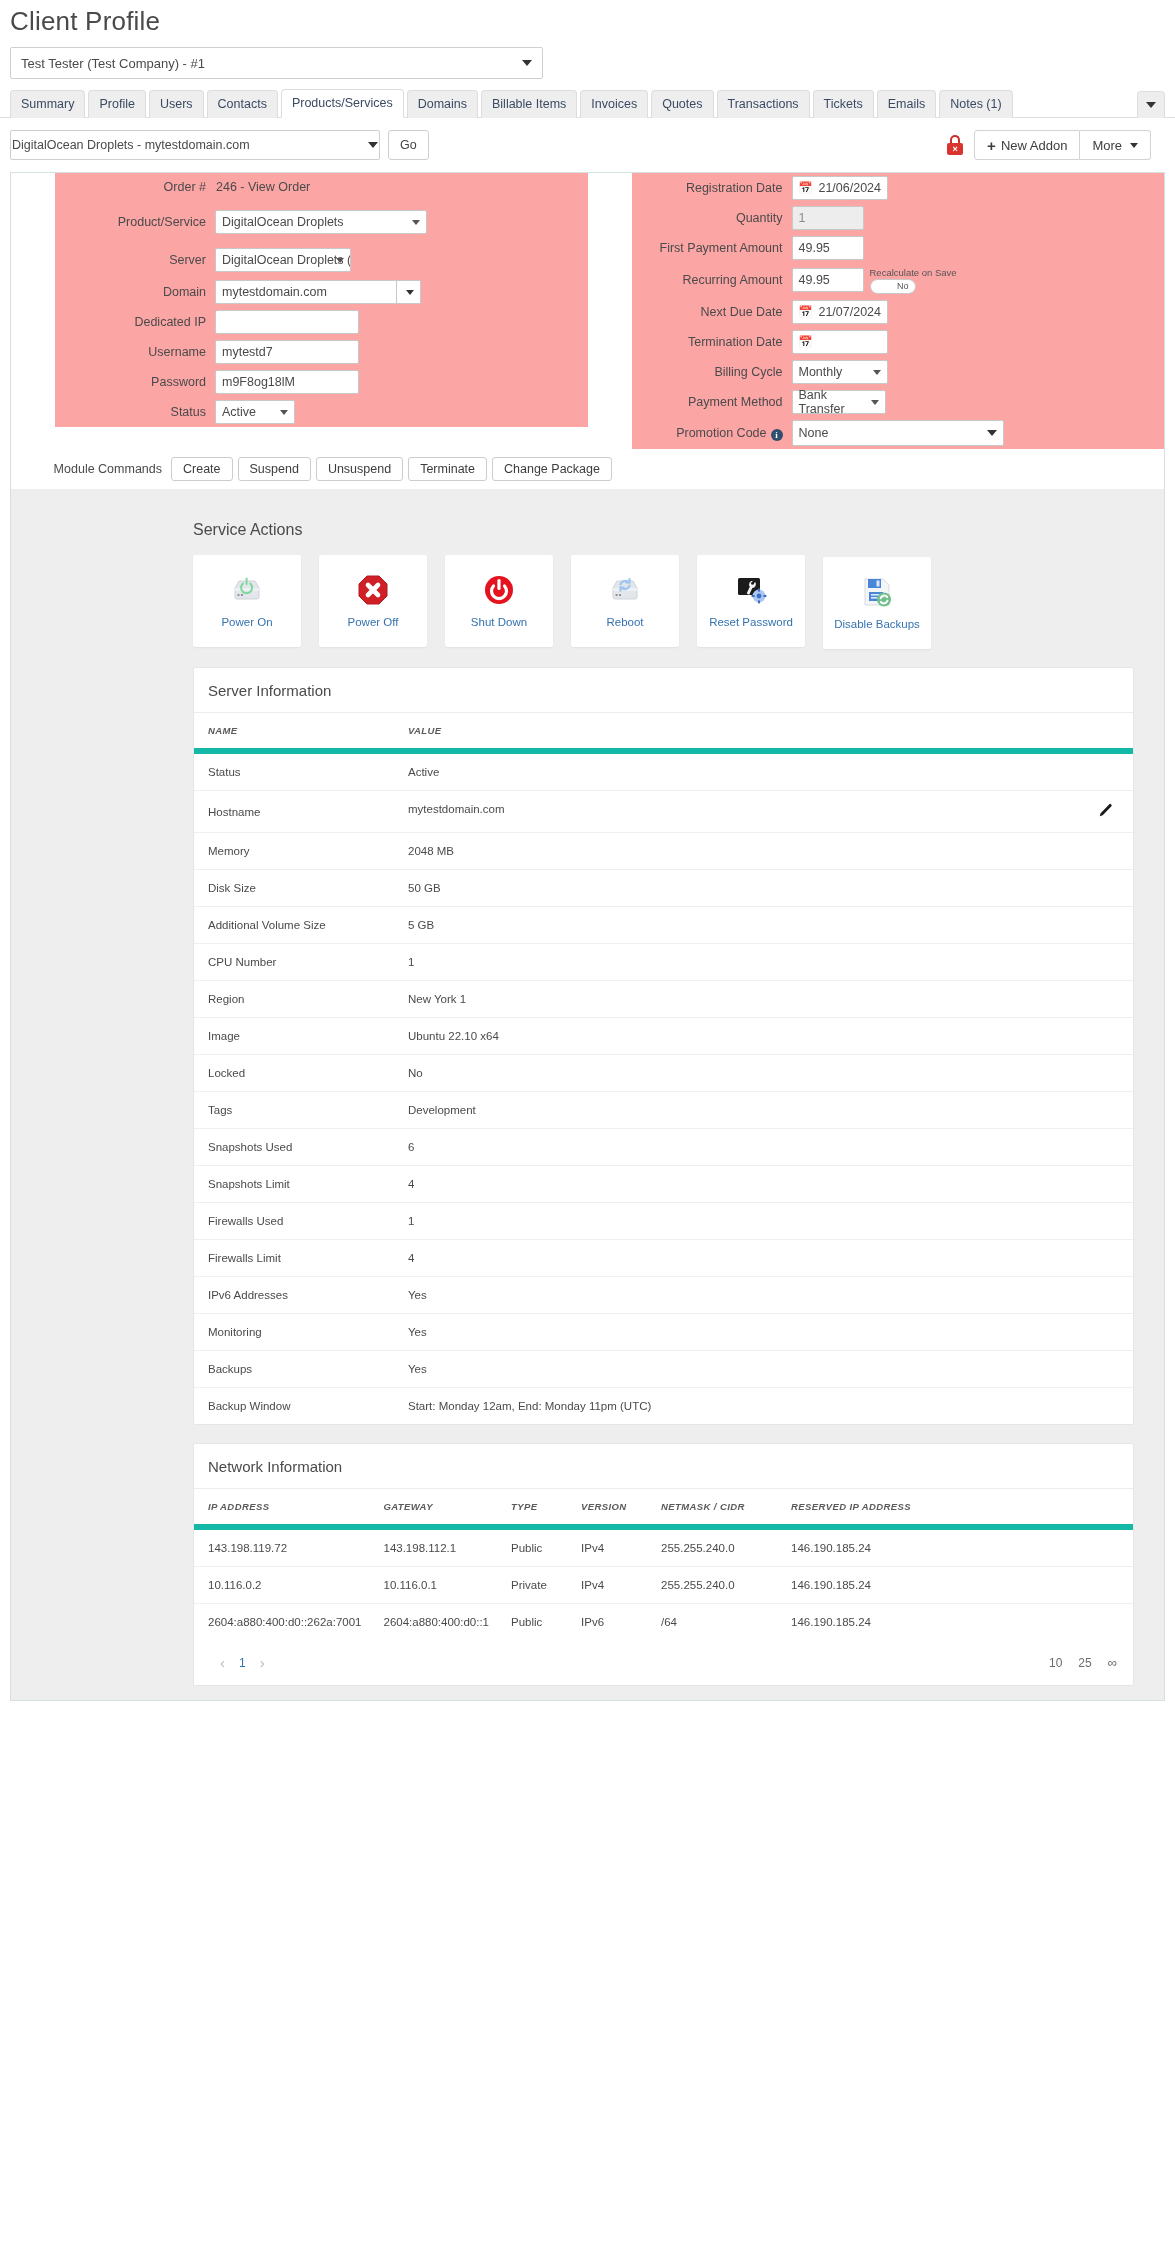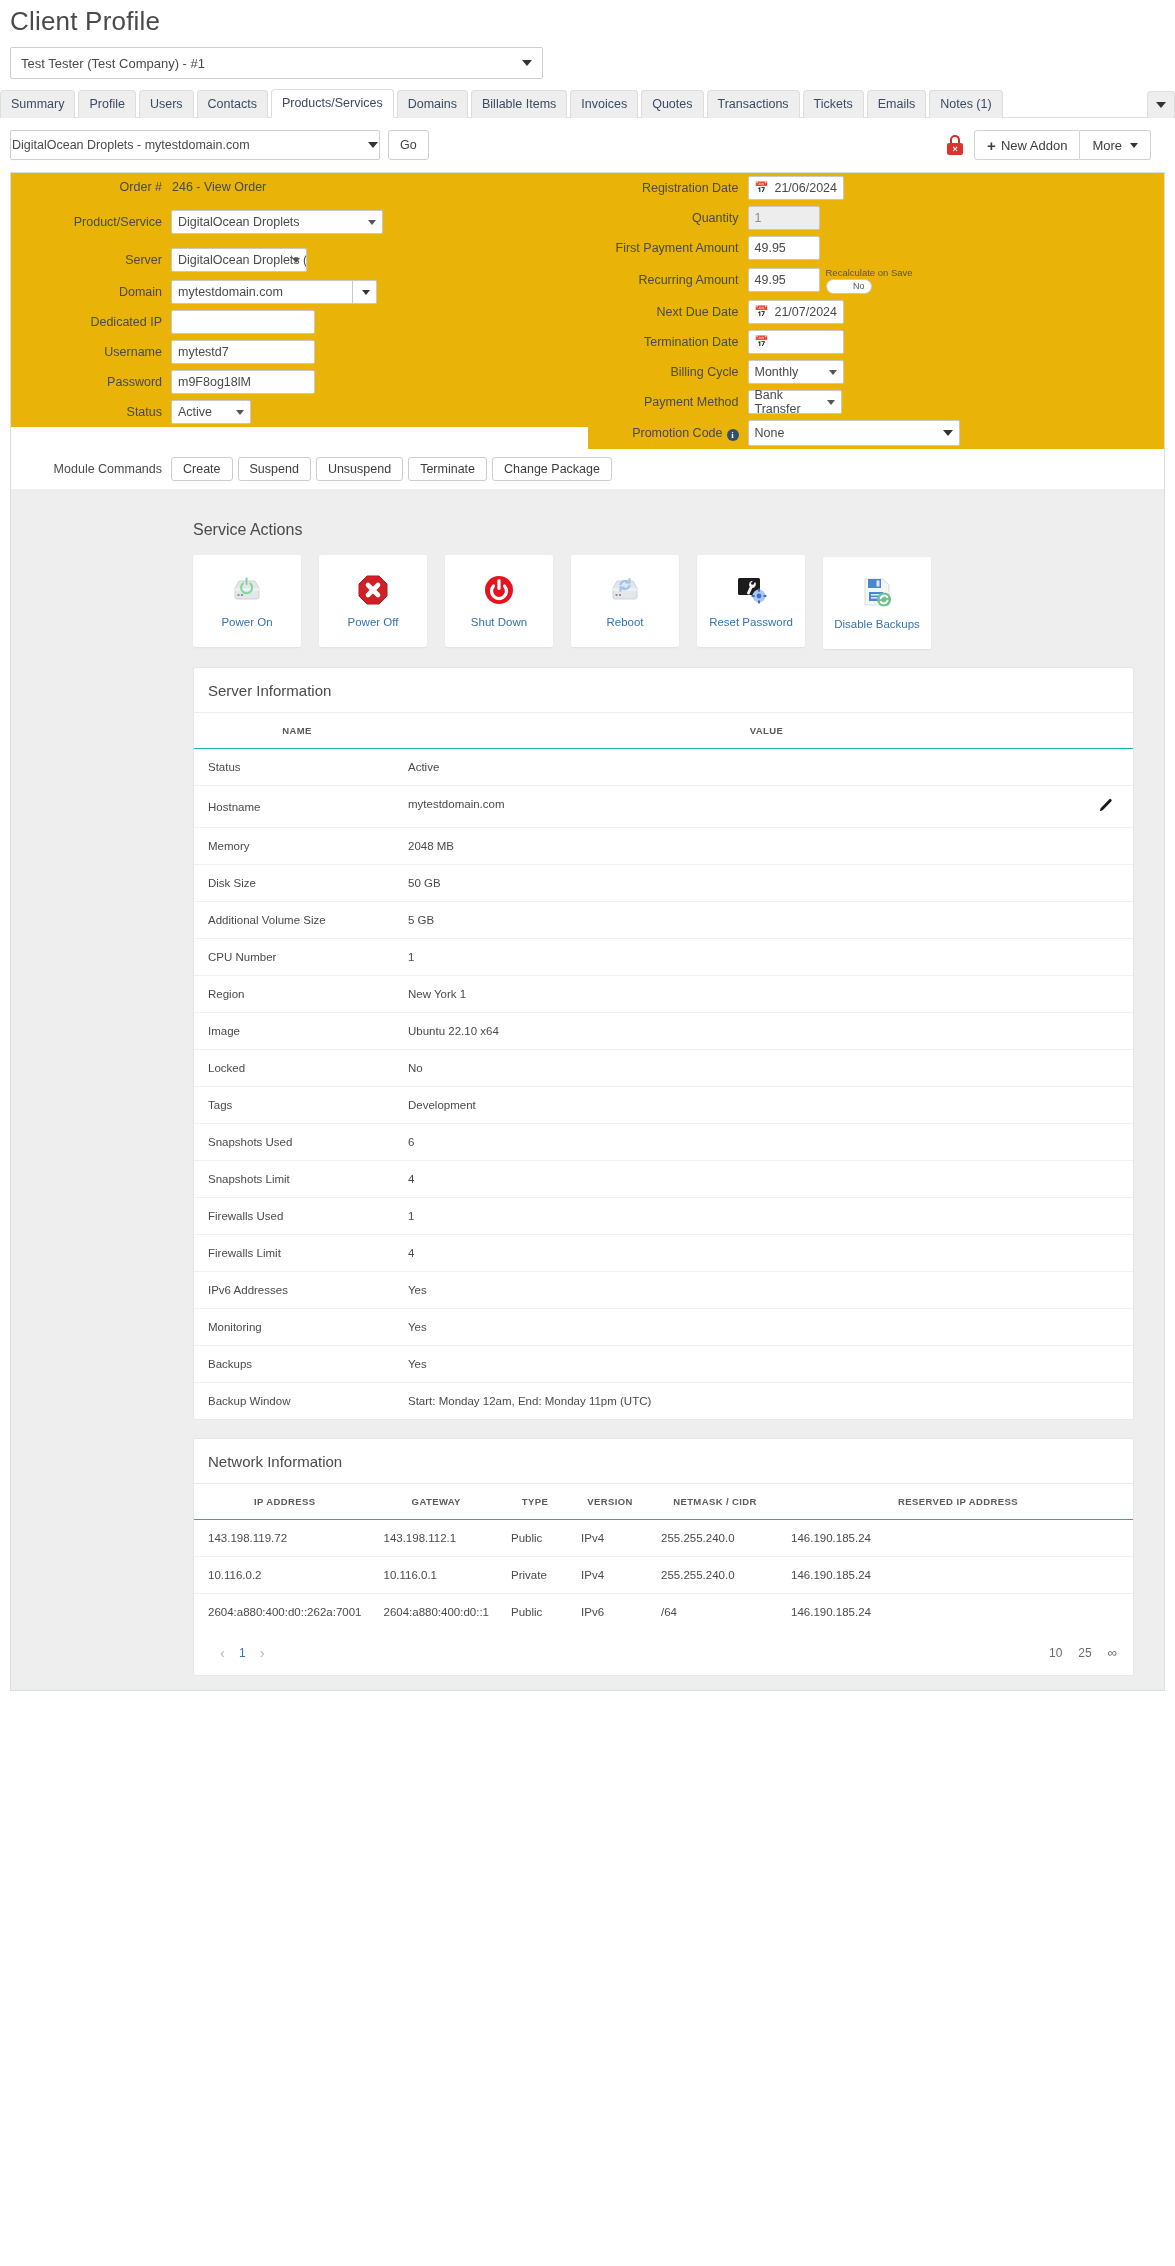--- a/index.html
+++ b/index.html
@@ -27,21 +27,21 @@
     width: 533px; height: 32px;
     border: 1px solid #cfcfcf; background: #fff; border-radius: 2px;
     display: flex; align-items: center; justify-content: space-between;
     padding: 0 10px; font-size: 13px; color: #4a4a4a;
   }
   .caret-dn { width:0;height:0;border-left:5px solid transparent;border-right:5px solid transparent;border-top:6px solid #333; }
 
   
   .tabstrip {
     display: flex; align-items: flex-end; gap: 3px;
-    padding: 0 0; position: relative;
+    padding: 0 10px; position: relative;
     border-bottom: 1px solid #ddd;
   }
   .tab {
     background: #eeeeee; border: 1px solid #ddd; border-bottom: none;
     border-radius: 4px 4px 0 0;
     padding: 6px 10px 6px; font-size: 12.5px; color: #3b4a63;
     line-height: 15px; margin-bottom: -1px; white-space: nowrap;
   }
   .tab.active { background: #fff; border-color:#ddd; border-bottom:1px solid #fff; color:#3b4a63; }
   .tab-overflow {
@@ -81,21 +81,21 @@
   .plus-ic{font-size:15px;font-weight:bold;line-height:1;}
   .caret-sm{width:0;height:0;border-left:4px solid transparent;border-right:4px solid transparent;border-top:5px solid #333;margin-left:3px;}
 
   
   .panel {
     margin: 2px 10px 0 10px; border:1px solid #d6e0e0; background:#fff;
   }
   .form-grid { display:flex; }
   .col { width:50%; }
   .frow { display:flex; align-items:center; min-height:28px; }
-  .frow.shade { background:#eab308; }
+  .frow.shade { background:#fca5a5;margin-left:44px; }
   .flabel {
     width: 160px; text-align:right; padding-right:9px; font-size:12.5px; color:#4a4a4a;
     flex:0 0 160px;
   }
   .fctl { flex:1; padding:3px 0; display:flex; align-items:center; gap:6px; }
   .inp {
     height:24px;border:1px solid #c8c8c8;background:#fff;border-radius:2px;font-size:12.5px;
     color:#4a4a4a;padding:0 6px;display:flex;align-items:center;
   }
   .inp.dis{background:#ededed;color:#8b8b8b;}
@@ -150,22 +150,22 @@
   .tile-lbl{font-size:11.5px;color:#3572b0;}
   .tile-ic{height:32px;display:flex;align-items:center;justify-content:center;}
 
   
   .card {
     background:#fff;margin:18px 30px 0 30px;border:1px solid #e6e6e6;border-radius:2px;
   }
   .card-head{font-size:15px;color:#4a4a4a;padding:14px 14px 13px 14px;border-bottom:1px solid #ececec;}
   table.data{width:100%;border-collapse:collapse;}
   table.data th{
-    text-align:center;font-size:9.5px;letter-spacing:.4px;color:#5a5a5a;font-weight:bold;
-    padding:12px 8px 12px 14px;border-bottom:1px solid #14b8a6;text-transform:uppercase;
+    text-align:left;font-size:9.5px;letter-spacing:.4px;color:#5a5a5a;font-weight:bold;
+    padding:12px 8px 12px 14px;border-bottom:6px solid #14b8a6;text-transform:uppercase;font-style:italic;
   }
   table.data td{
     font-size:11.5px;color:#4a4a4a;padding:12px 8px 12px 14px;border-bottom:1px solid #f0f0f0;
   }
   table.data tr:last-child td{border-bottom:none;}
   .pencil{float:right;margin-right:12px;}
   .net-head-pad th{padding-top:32px;}
   
   .pager{display:flex;align-items:center;padding:14px 16px;font-size:12px;}
   .pg-arrow{color:#b9b9b9;font-size:15px;padding:0 10px;}

